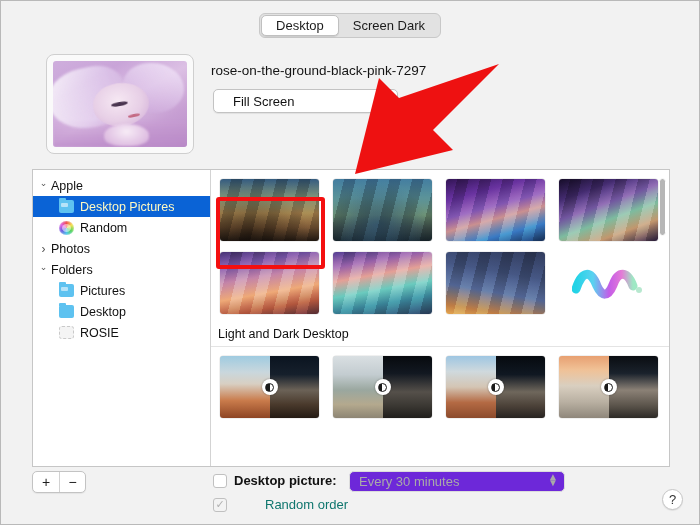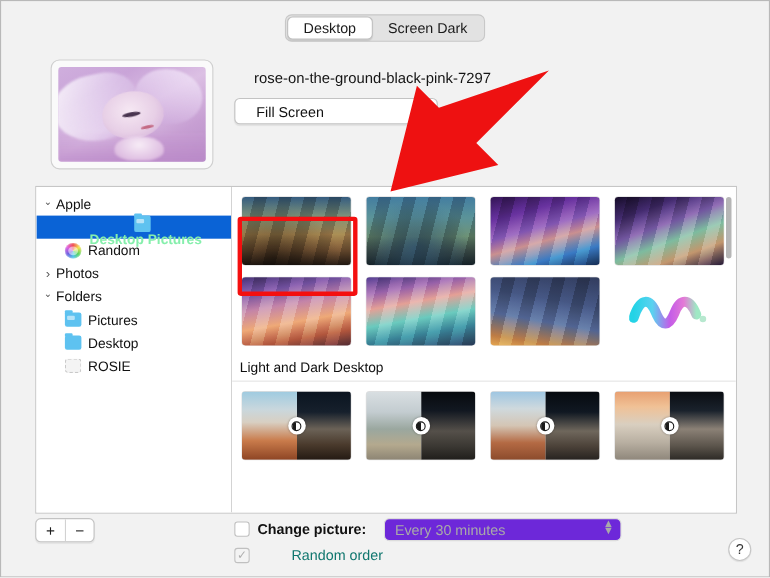--- a/index.html
+++ b/index.html
@@ -100,21 +100,20 @@
   .pv-bed {
     position: absolute; left: 0; bottom: 0; width: 100%; height: 30%;
     background: linear-gradient(180deg, rgba(205,160,214,.25), rgba(186,136,200,.75));
     filter: blur(1px);
   }
 
   .filename {
     position: absolute; left: 210px; top: 62px;
     font-size: 13.5px; color: #141414;
     white-space: nowrap;
-    margin-left: 20px;
   }
 
   .popup-fill {
     position: absolute; left: 212px; top: 88px;
     width: 185px; height: 24px;
     background: #ffffff;
     border: 1px solid #c3c3c3;
     border-radius: 5px;
     box-shadow: 0 1px 1px rgba(0,0,0,.07);
     display: flex; align-items: center;
@@ -152,21 +151,21 @@
   }
   .srow {
     display: flex; align-items: center;
     height: 21px;
     font-size: 12.5px;
     color: #111;
     padding-right: 4px;
     cursor: default;
     white-space: nowrap;
   }
-  .srow.sel { background: #0a63d6; color: #86efac; font-weight: bold; flex-direction: column; }
+  .srow.sel { background: #0a63d6; color: #fef9c3; font-weight: normal; }
   .twisty {
     width: 15px; text-align: center;
     font-size: 9px; color: #555;
     flex: 0 0 15px;
   }
   .twisty.open::before { content: "\2304"; position: relative; top: -3px; }
   .twisty.closed::before { content: "\203A"; font-size: 12px; }
   .indent-1 { padding-left: 3px; }
   .indent-2 { padding-left: 26px; }
   .ico {
@@ -568,21 +567,21 @@
     </div>
   </div>
 
   <div class="plusminus">
     <div class="pm">+</div>
     <div class="pm">−</div>
   </div>
 
   <div class="chkrow r1">
     <span class="cbox"></span>
-    <span class="lab-strong">Change picture:</span>
+    <span class="lab-strong">Desktop picture:</span>
   </div>
 
   <div class="popup-interval">
     <span class="lbl">Every 30 minutes</span>
     <span class="stepper-gray">
       <span>▲</span>
         <span>▼</span>
     </span>
   </div>
 

